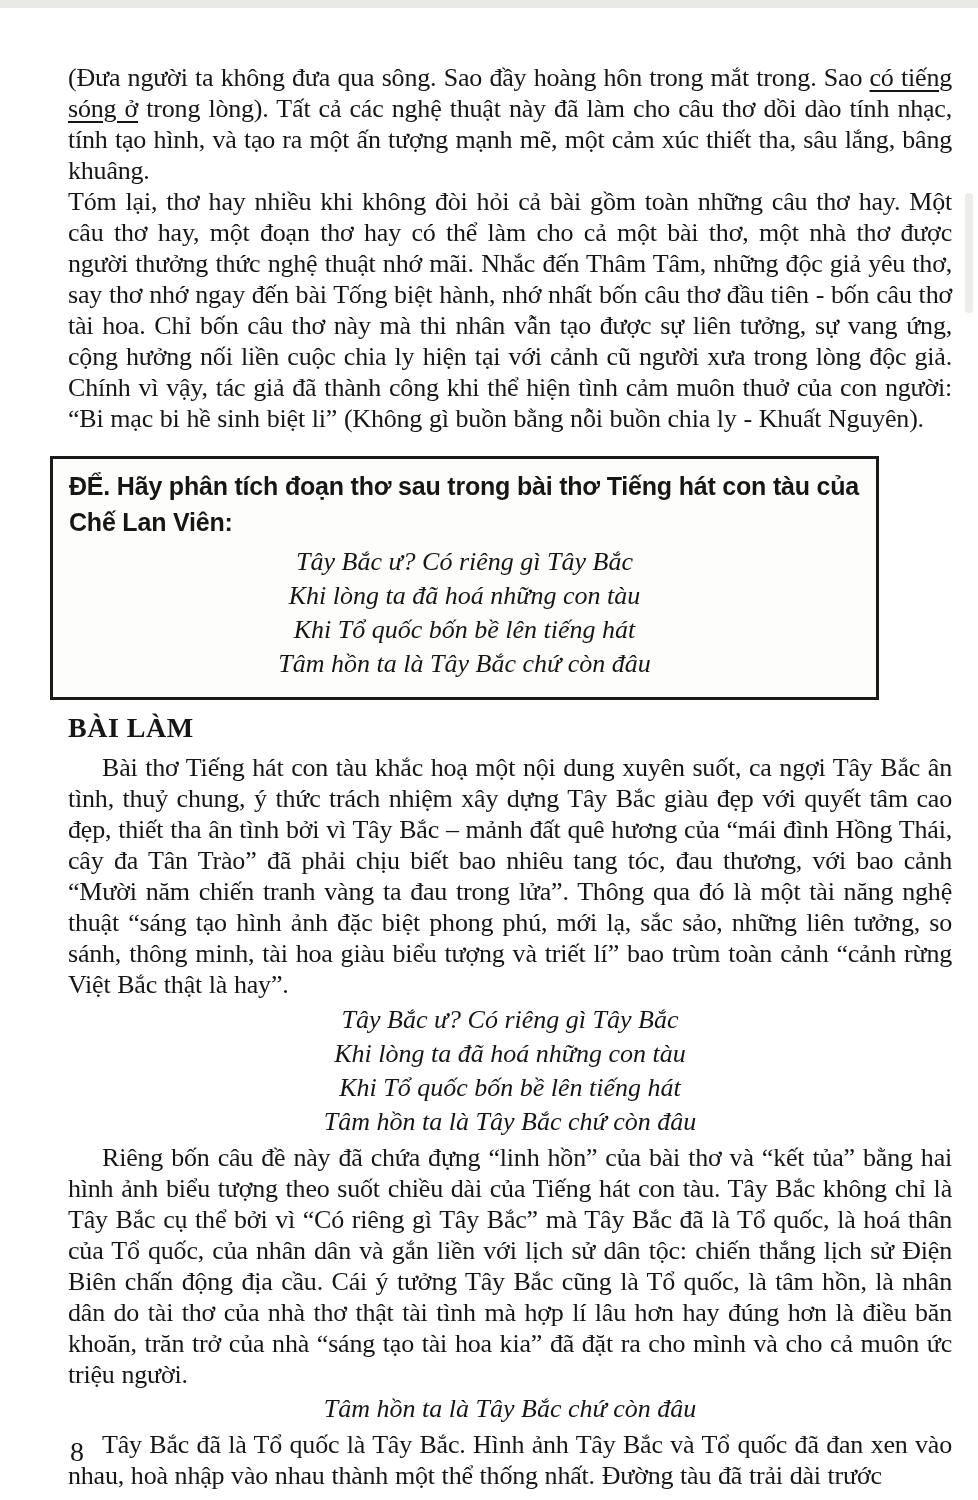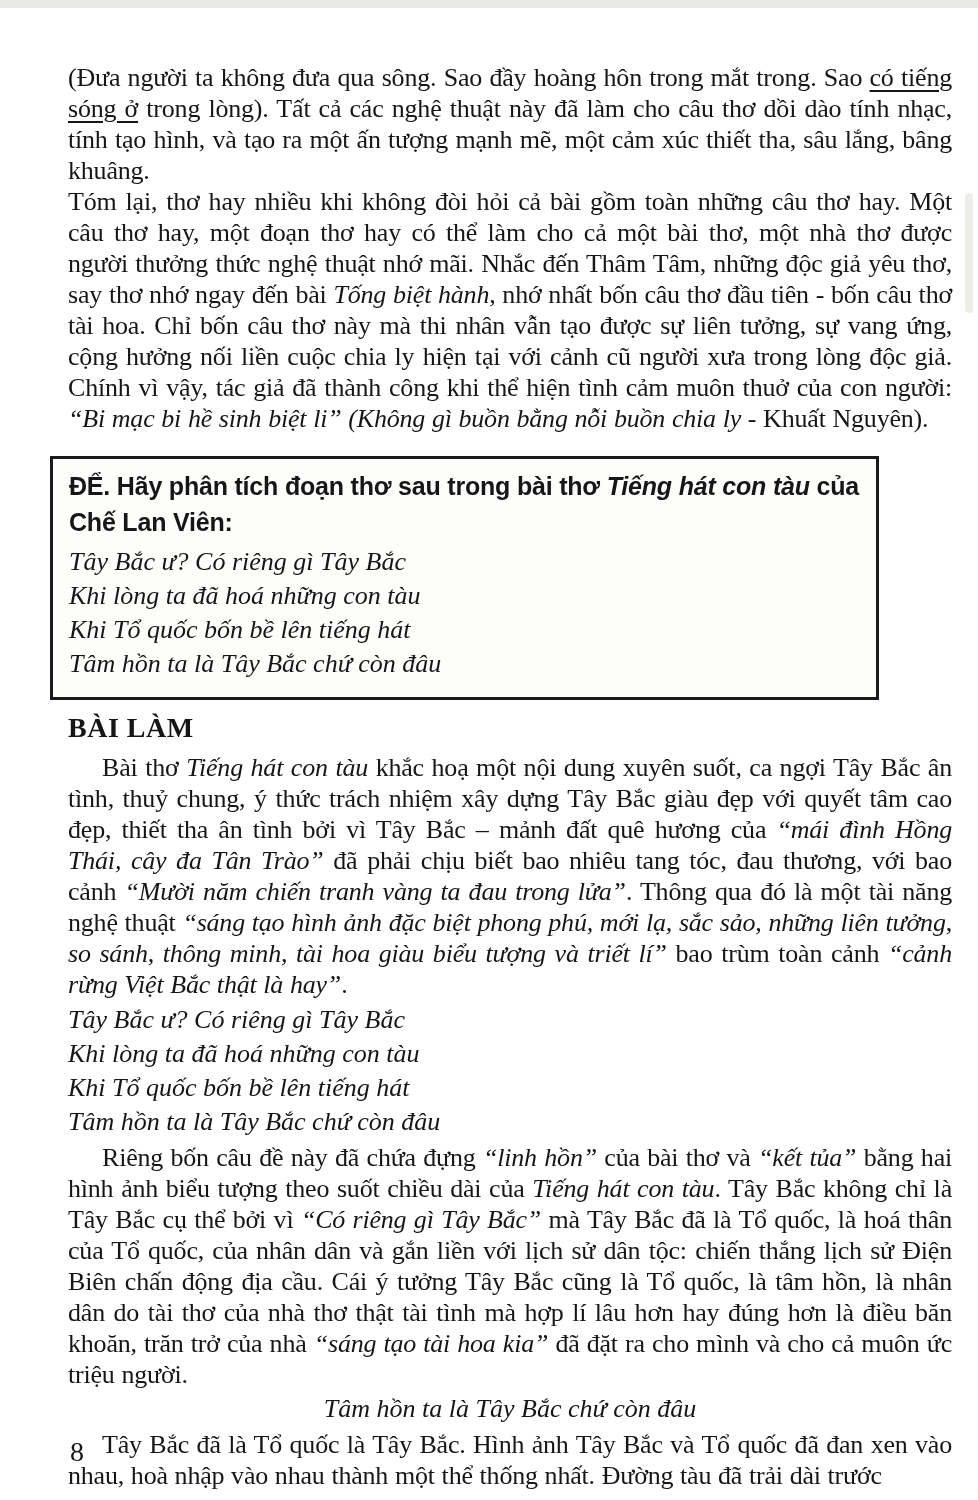--- a/index.html
+++ b/index.html
@@ -19,21 +19,21 @@
   }
   .para{
     margin:0;
     font-size:26px;
     line-height:31px;
     text-align:justify;
     letter-spacing:-0.2px;
     word-spacing:0.5px;
   }
   .para.indent{text-indent:34px;}
-  .seg-i{font-style:italic;}
+  .seg-i{}
   .seg-u{text-decoration:underline;text-decoration-thickness:2px;text-underline-offset:4px;}
   .heading-conclusion{
     margin:11px 0 7px;
     padding-left:34px;
     font-size:27px;
     font-weight:bold;
   }
   .prompt-box{
     box-sizing:border-box;
     margin:22px 0 0 -18px;
@@ -44,20 +44,21 @@
   }
   .prompt-heading{
     margin:0;
     font-family:"Liberation Sans", sans-serif;
     font-weight:bold;
     font-size:25px;
     line-height:36px;
     letter-spacing:-0.2px;
   }
   .poem{
+    text-align:center;
     font-style:italic;
     font-size:26px;
   }
   .poem-line{line-height:34px;}
   .prompt-box .poem{margin-top:5px;}
   .essay-heading{
     margin:12px 0 8px;
     text-align:left;
     font-size:28px;
     font-weight:bold;

